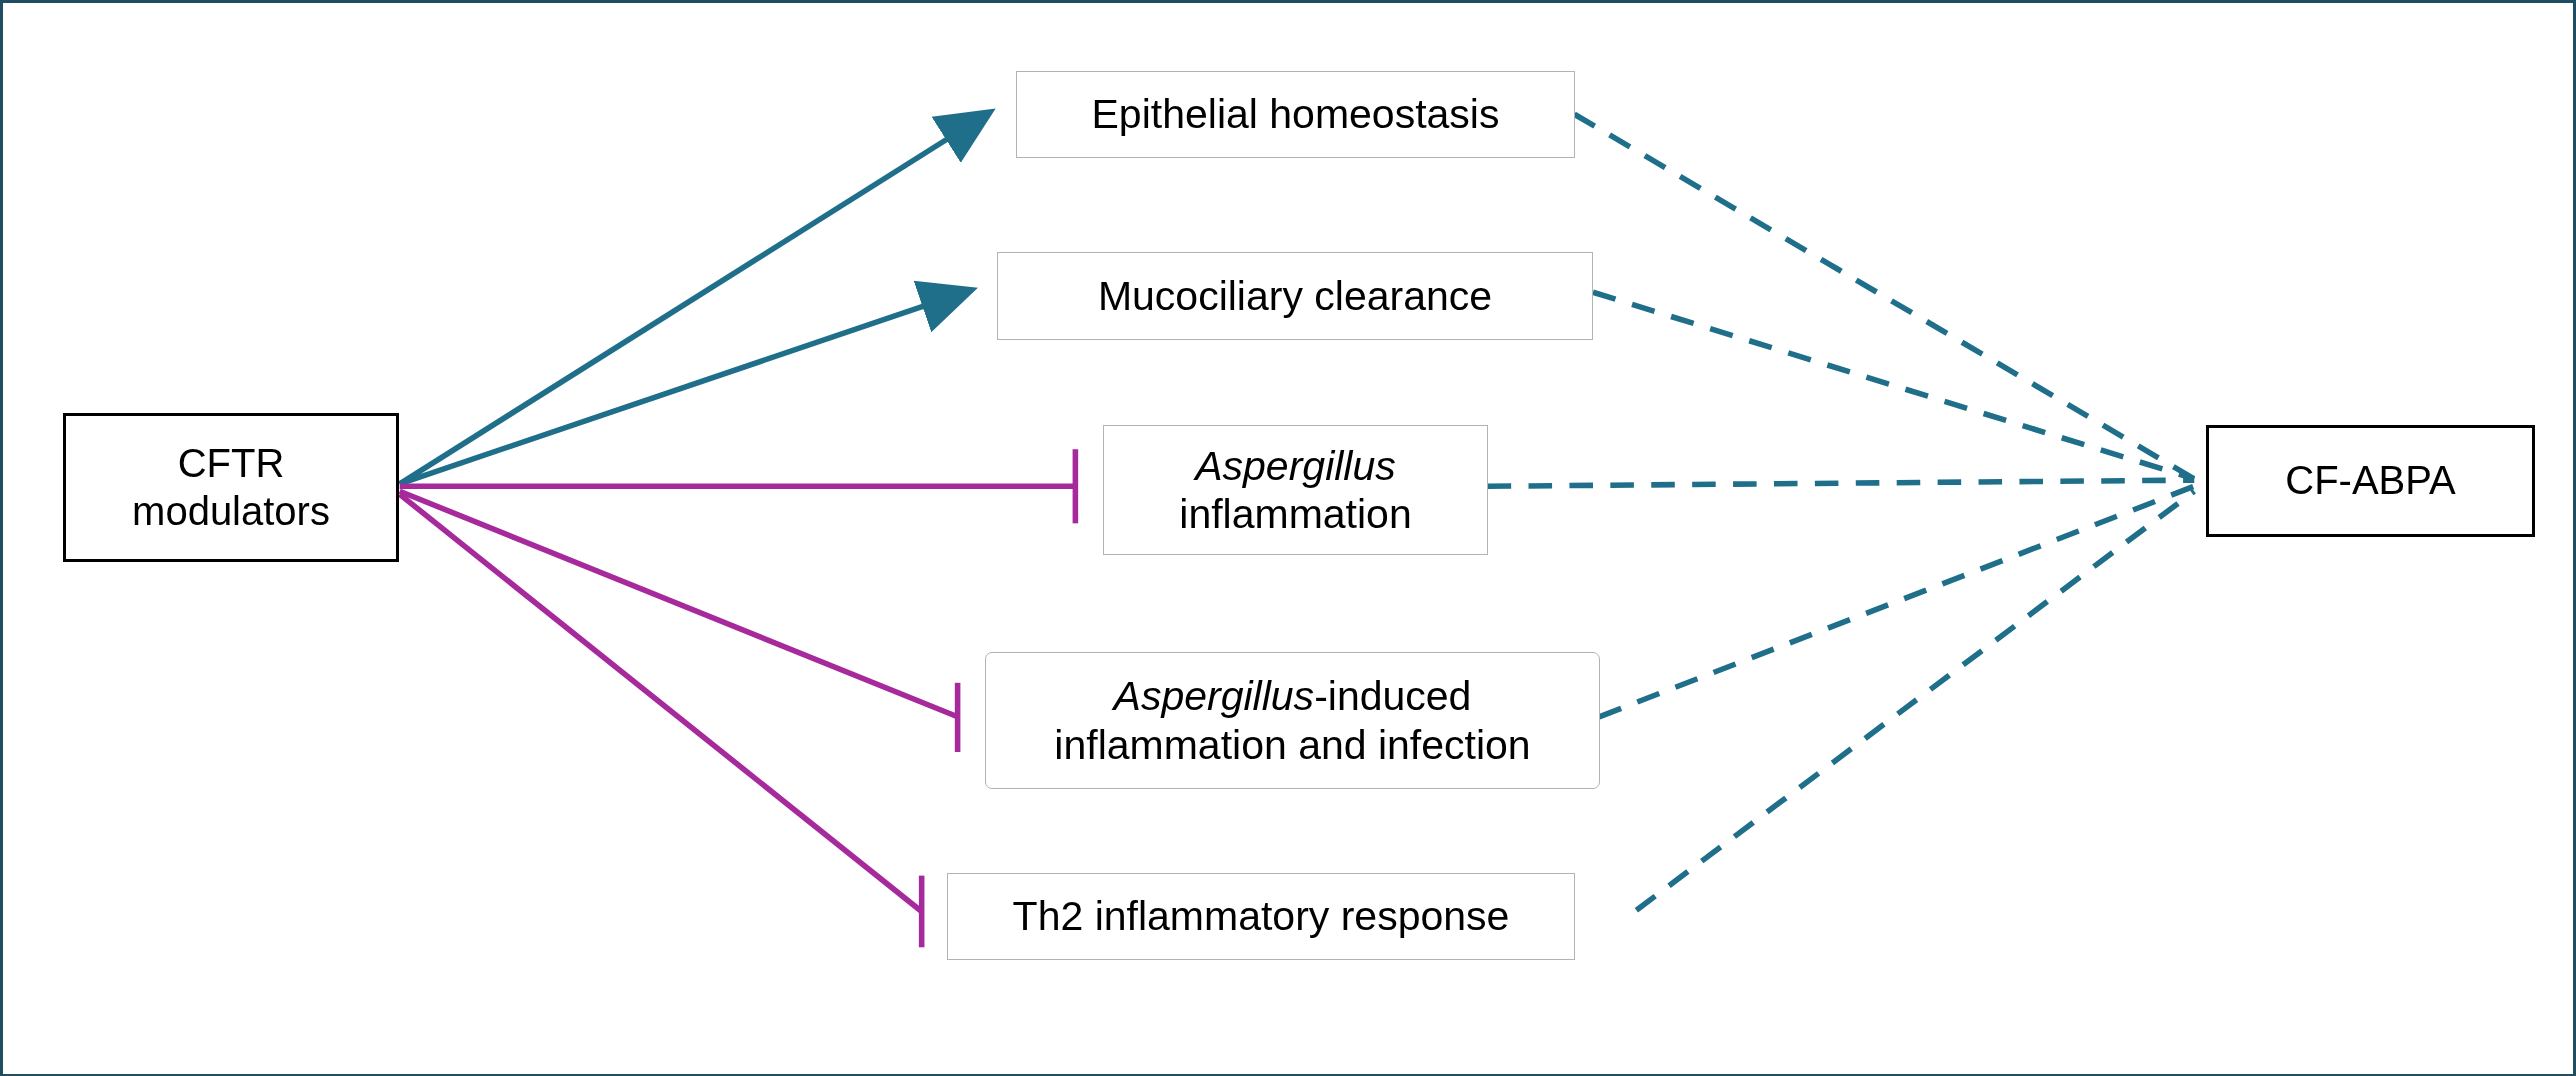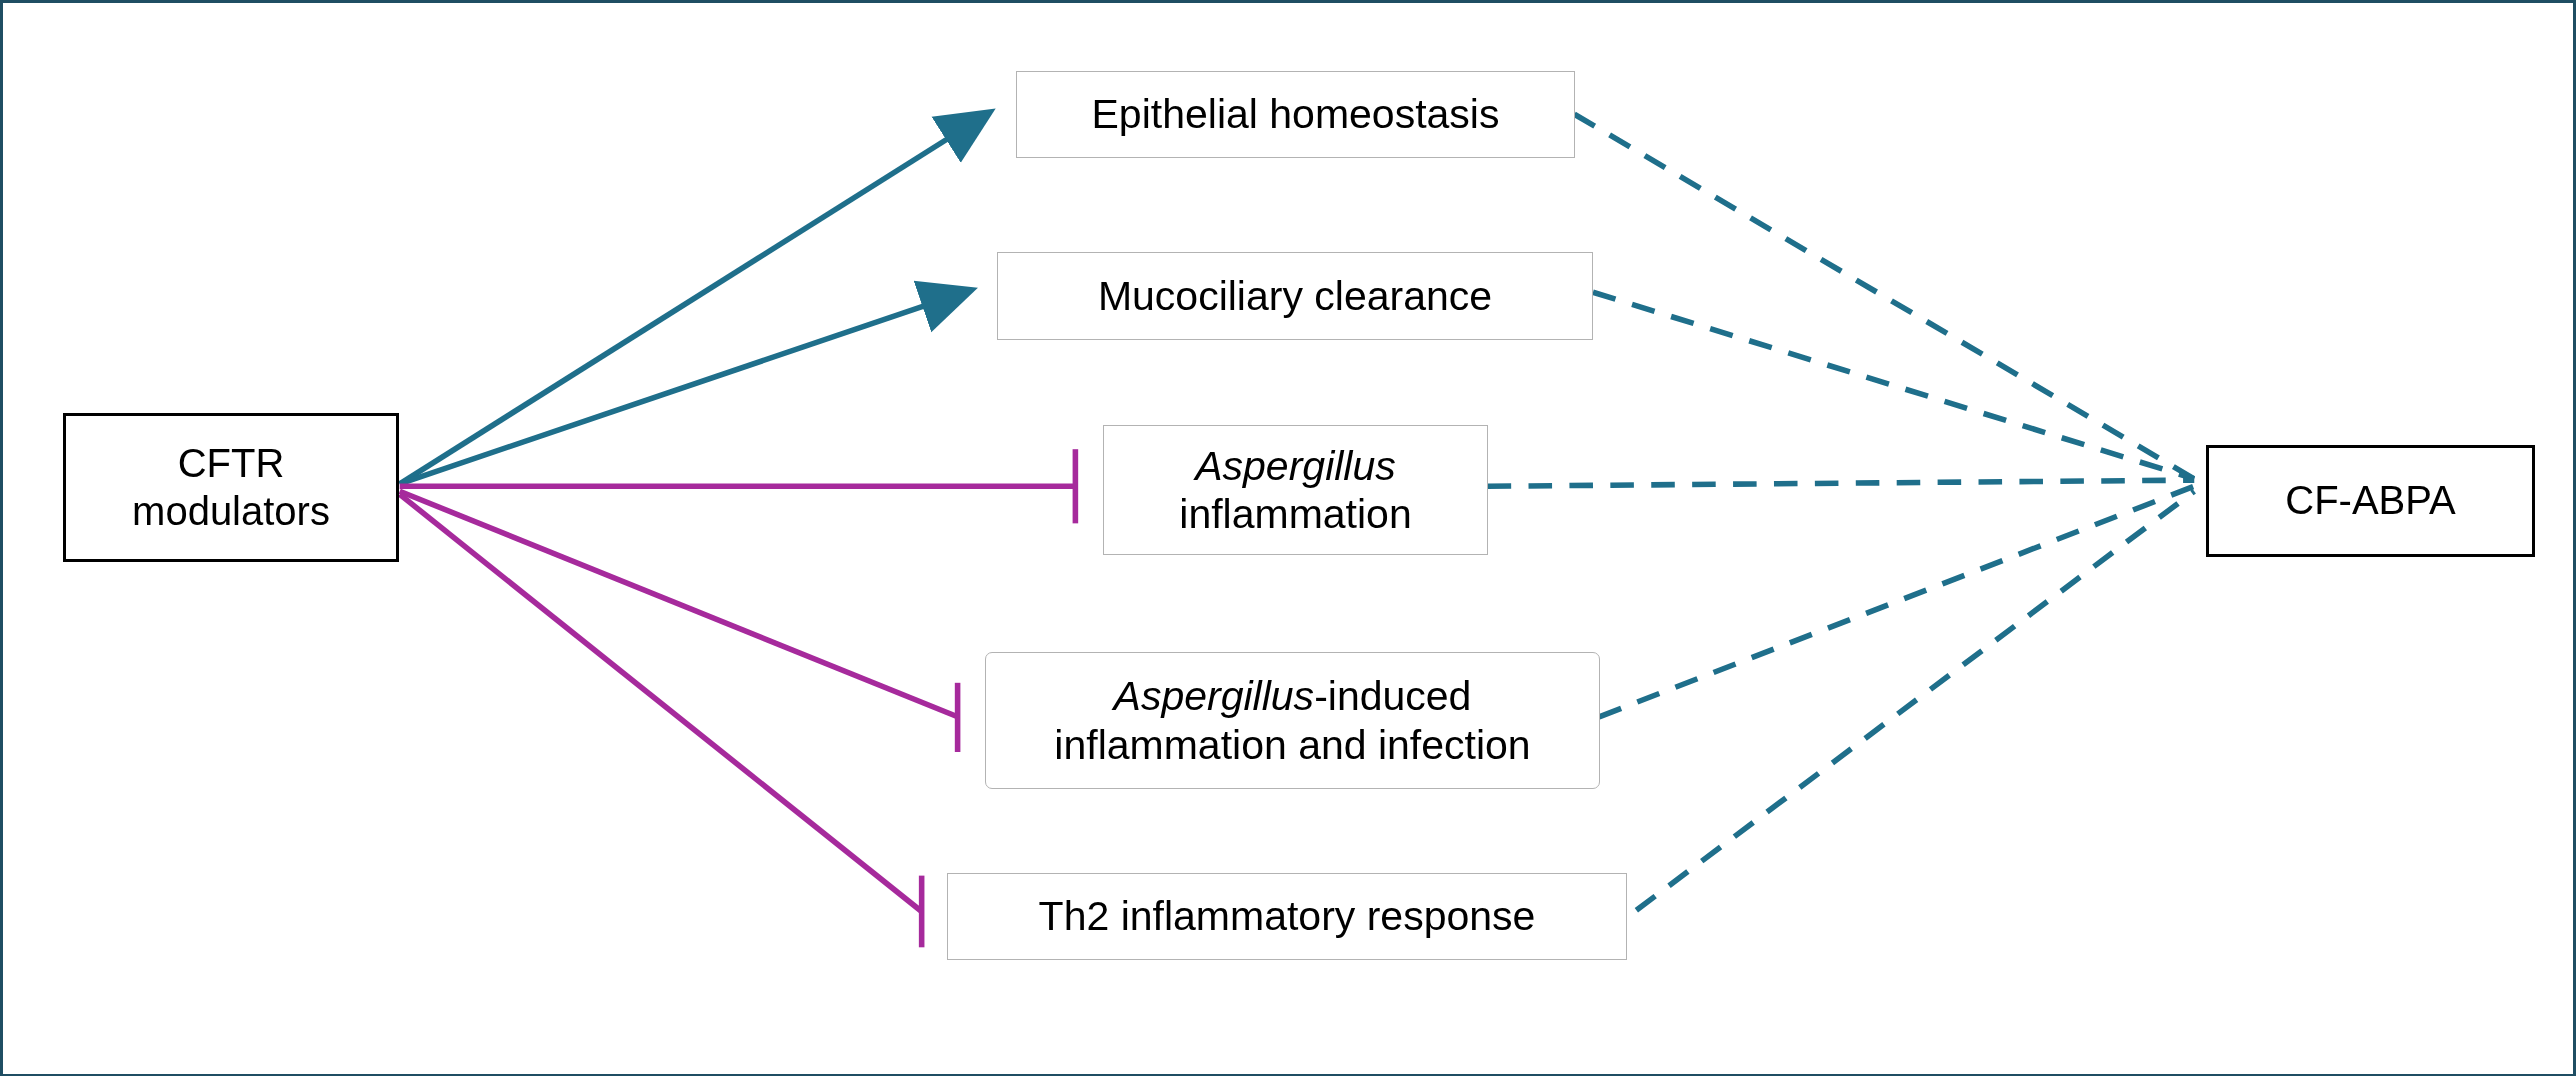--- a/index.html
+++ b/index.html
@@ -58,22 +58,22 @@
   }
   .node .line {
     display: block;
   }
   
   #node-cftr          { left: 60px;  top: 410px;  width: 336px;  height: 149px; }
   #node-epithelial    { left: 1013px; top: 68px;  width: 559px;  height: 87px; }
   #node-mucociliary   { left: 994px; top: 249px;  width: 596px;  height: 88px; }
   #node-colonization  { left: 1100px; top: 422px;  width: 385px;  height: 130px; }
   #node-inflammation  { left: 982px; top: 649px; width: 615px;  height: 137px; border-radius: 7px; }
-  #node-th2           { left: 944px; top: 870px; width: 680px; height: 87px; justify-content: center; }
-  #node-cfabpa        { left: 2203px; top: 442px;  width: 329px;  height: 112px; }
+  #node-th2           { left: 944px; top: 870px; width: 628px; height: 87px; justify-content: center; }
+  #node-cfabpa        { left: 2203px; top: 422px;  width: 329px;  height: 112px; }
 </style>
 </head>
 <body>
 
 <div id="figure">
   <div class="canvas">
 
     <svg class="edges" viewBox="0 0 4146 1733" preserveAspectRatio="none">
       <defs>
         <marker id="arrowTeal" markerWidth="11" markerHeight="11" refX="9" refY="5.5" orient="auto" markerUnits="strokeWidth">

